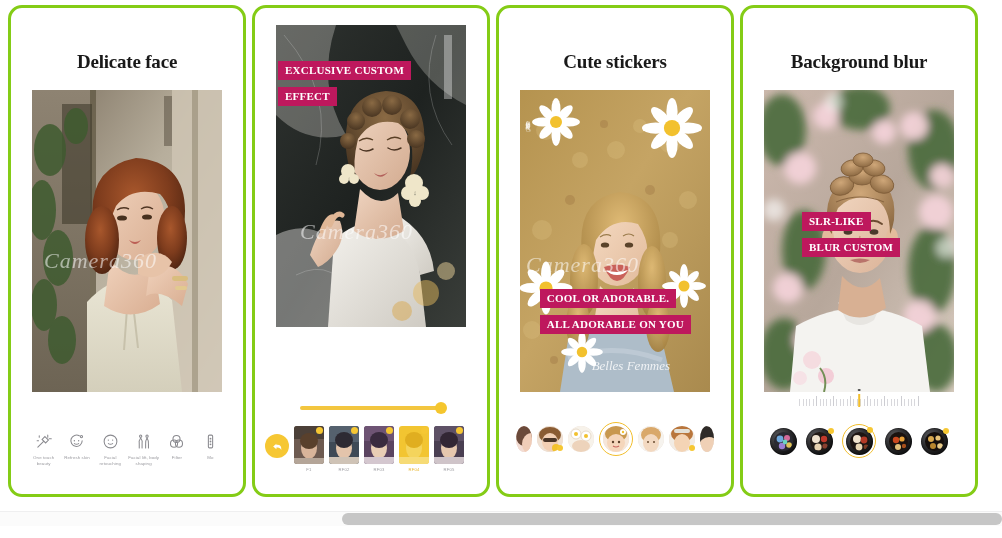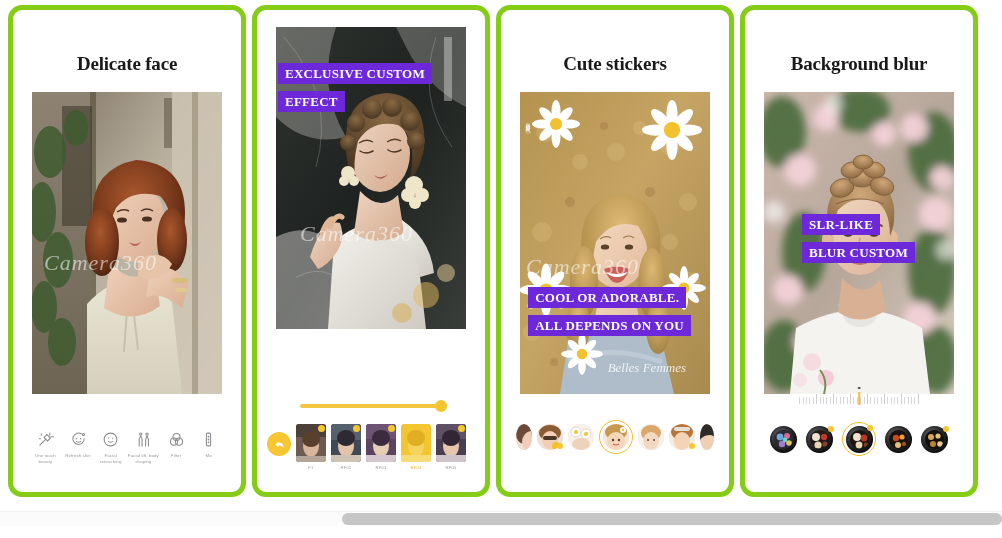--- a/index.html
+++ b/index.html
@@ -19,21 +19,21 @@
     gap:6px;
     padding-left:8px;
     box-sizing:border-box;
   }
   .card{
     position:relative;
     width:238px;
     height:492px;
     margin-top:5px;
     background:#ffffff;
-    border:5px solid #84cc16;
+    border:3px solid #84cc16;
     border-radius:14px;
     box-sizing:border-box;
     overflow:hidden;
     flex:0 0 auto;
   }
   .card-title{
     text-align:center;
     font-family:"Liberation Serif", serif;
     font-weight:bold;
     color:#191919;
@@ -53,25 +53,25 @@
   }
   .photo.p2{width:190px;height:302px;}
   .badge-stack{
     position:absolute;
     display:flex;
     flex-direction:column;
     gap:7px;
     z-index:5;
   }
   .badge{
-    background:#6d28d9;
+    background:#be185d;
     color:#ffffff;
     font-family:"Liberation Serif", serif;
     font-weight:bold;
-    font-size:13px;
+    font-size:11px;
     letter-spacing:0.25px;
     padding:4px 7px 4px 7px;
     white-space:nowrap;
     align-self:flex-start;
     line-height:1;
     user-select:none;
   }
   .wm{
     position:absolute;
     font-family:"Liberation Serif", serif;
@@ -728,25 +728,25 @@
               <ellipse cx="8" cy="-8" rx="9" ry="4" transform="rotate(-45 8 -8)"></ellipse>
               <ellipse cx="-8" cy="8" rx="9" ry="4" transform="rotate(-45 -8 8)"></ellipse>
             </g>
               <circle r="5.5" fill="#F2C12E"></circle>
           </g>
         </g>
       </svg>
 
       <div class="vtext" style="left:5px; top:26px;">自然清新好气色</div>
       <div class="wm" style="left:6px; top:162px;">Camera360</div>
-      <div class="wm2" style="right:24px; bottom:18px;">Belles Femmes</div>
+      <div class="wm2" style="right:40px; bottom:18px;">Belles Femmes</div>
 
       <div class="badge-stack" style="right:19px; bottom:58px; align-items:flex-end;">
         <div class="badge">COOL OR ADORABLE.</div>
-        <div class="badge">ALL DEPENDS ON YOU</div>
+        <div class="badge">ALL ADORABLE ON YOU</div>
       </div>
     </div>
 
     <div class="sticker-row">
       <div class="stk-wrap">
         <div class="stk" style="width:16px;">
           <svg width="26" height="26" viewBox="0 0 26 26">
             <rect width="26" height="26" fill="#f3dcd3"></rect>
               <ellipse cx="8" cy="10" rx="8" ry="10" fill="#6b4a3a"></ellipse>
             <ellipse cx="16" cy="18" rx="10" ry="11" fill="#f0cdb8"></ellipse>

